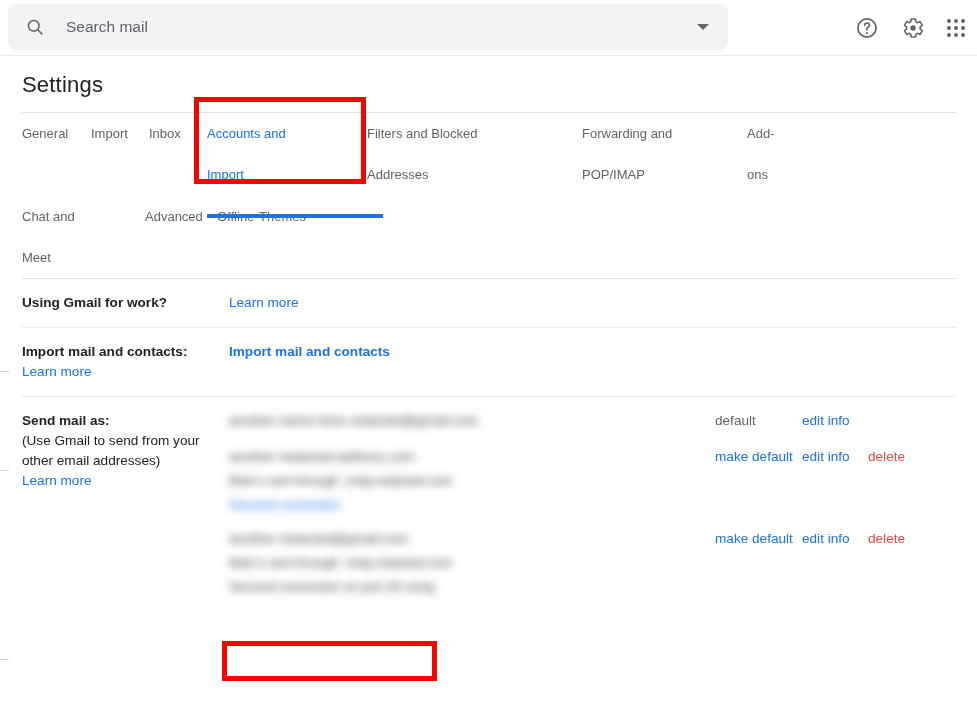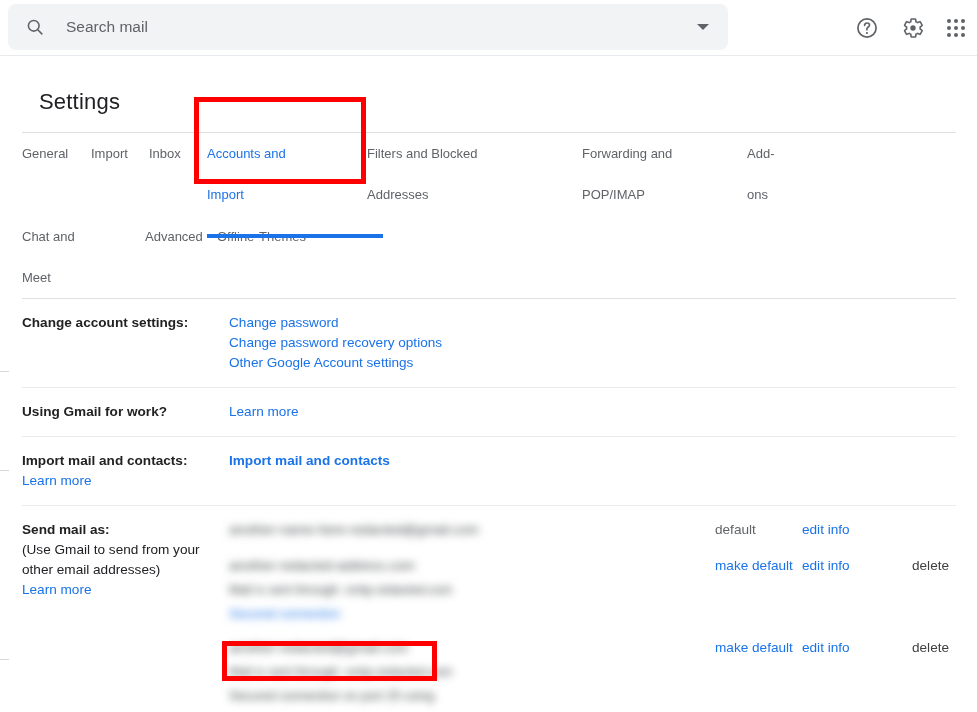--- a/index.html
+++ b/index.html
@@ -88,21 +88,21 @@
   .grid-icon i {
     display: block; width: 4px; height: 4px;
     background: #5f6368; border-radius: 50%;
   }
 
   
   .page-title {
     font-size: 22px;
     font-weight: 400;
     color: #202124;
-    margin: 17px;
+    margin: 0;
     padding: 16px 0 0 22px;
     letter-spacing: .2px;
   }
 
   .tabs-rule {
     margin: 14px 0 0 22px;
     width: 934px;
     height: 1px;
     background: #e0e0e0;
   }
@@ -201,21 +201,21 @@
     flex: none;
     display: flex;
     gap: 13px;
     padding-left: 9px;
     box-sizing: border-box;
   }
   .sma-actions .act { white-space: nowrap; }
   .sma-actions .act-default { color: #5f6368; width: 74px; }
   .sma-actions .act-make { color: #1a73e8; width: 74px; }
   .sma-actions .act-edit { color: #1a73e8; width: 53px; }
-  .sma-actions .act-del { color: #404040; margin-left: 44px; }
+  .sma-actions .act-del { color: #ef4444; }
 
   .blur-line {
     color: #3c4043;
     filter: blur(4.2px);
     -webkit-filter: blur(4.2px);
     user-select: none;
     white-space: nowrap;
   }
   .blur-line.blue { color: #1a73e8; }
   .blur-line.small { font-size: 12.6px; }
@@ -310,30 +310,20 @@
     <div class="tab tab-themes">Themes</div>
   </div>
 
   <div class="active-underline"></div>
 </div>
 
 <div class="tabs-rule-bottom"></div>
 
 <div class="section">
 
-  <div class="row">
-    <div class="row-label">
-      <span class="lbl-strong">Change account settings:</span>
-    </div>
-    <div class="row-body">
-      <span class="link link-block">Change password</span>
-      <span class="link link-block">Change password recovery options</span>
-      <span class="link link-block">Other Google Account settings</span>
-    </div>
-  </div>
 
   <div class="row">
     <div class="row-label">
       <span class="lbl-strong">Using Gmail for work?</span>
     </div>
     <div class="row-body">
       <span class="link link-block">Learn more</span>
     </div>
   </div>
 

